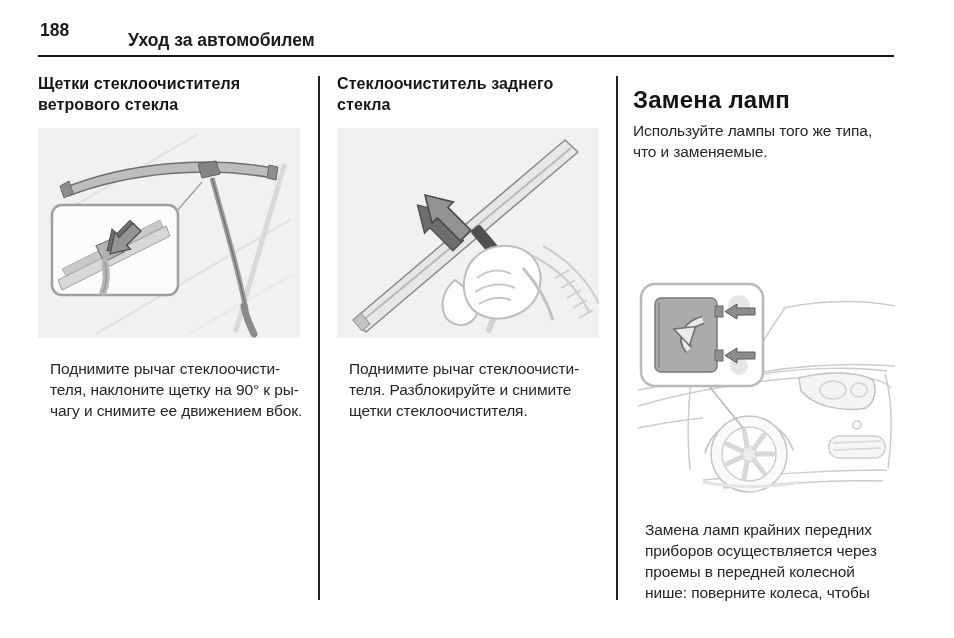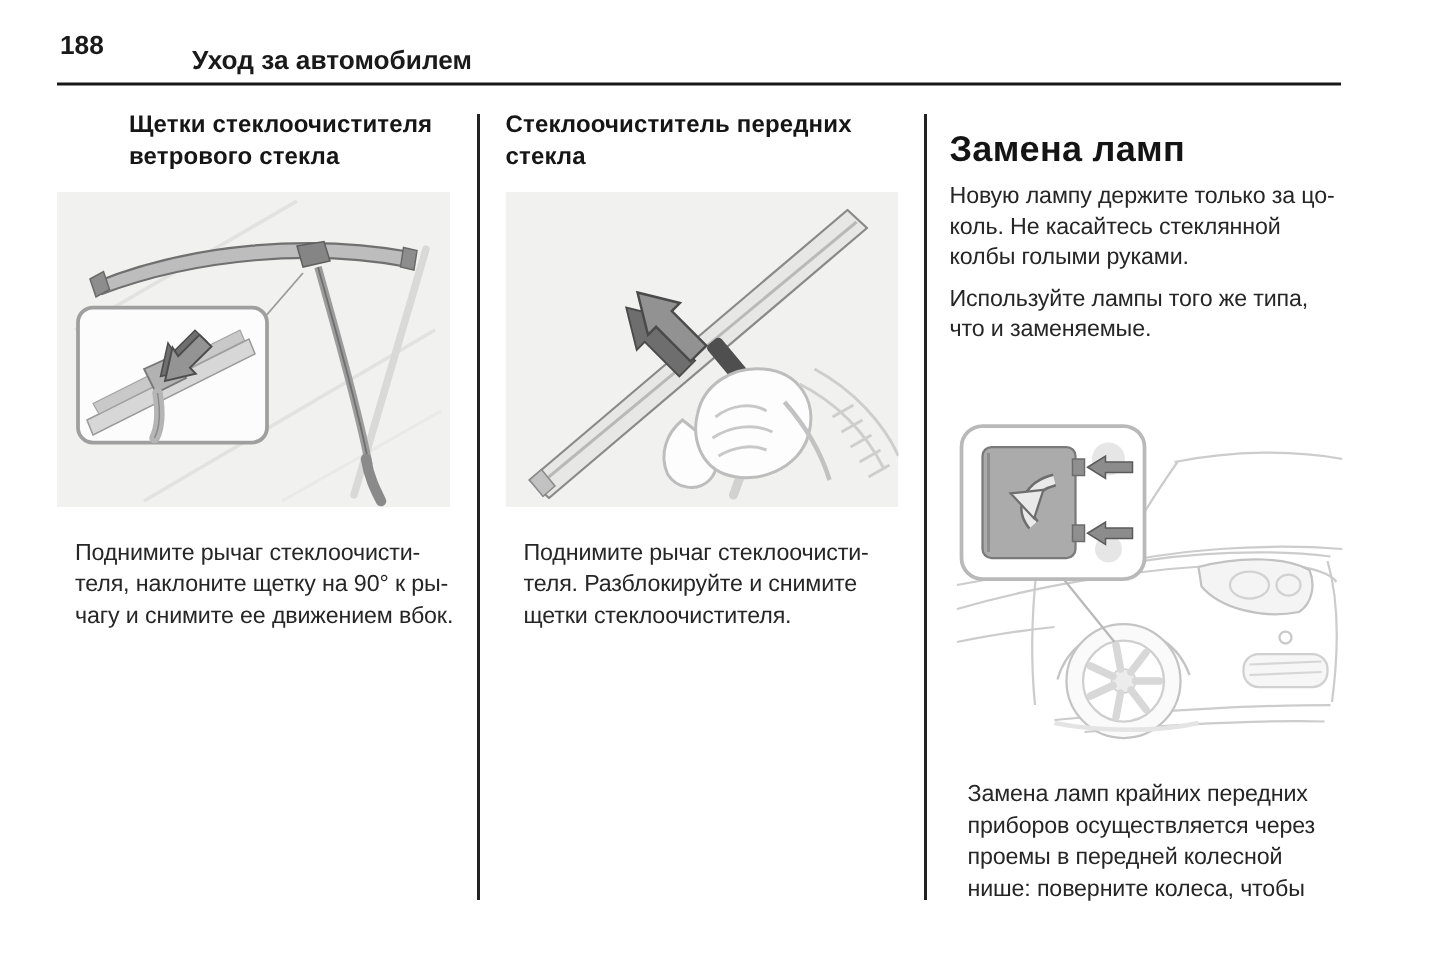--- a/index.html
+++ b/index.html
@@ -43,21 +43,21 @@
 <div class="page">
 
   <span class="page-number">188</span>
   <h1 class="page-title">Уход за автомобилем</h1>
   <div class="top-rule"></div>
 
   <div class="v-divider d1"></div>
   <div class="v-divider d2"></div>
 
   <section>
-    <h2 class="col-heading" style="left:38px;top:73px;width:275px;margin-left:48px;">Щетки стеклоочистителя
+    <h2 class="col-heading" style="left:38px;top:73px;width:275px;">Щетки стеклоочистителя
 ветрового стекла</h2>
 
     <figure class="fig" style="left:38px;top:128px;">
       <svg width="262" height="210" viewBox="0 0 262 210">
         <rect x="0" y="0" width="262" height="210" fill="#f1f1ef"></rect>
 
         <path d="M12,92 L160,6" stroke="#e2e2e0" stroke-width="2.5" fill="none"></path>
         <path d="M58,206 L252,92" stroke="#e2e2e0" stroke-width="2.5" fill="none"></path>
         <path d="M150,206 L256,146" stroke="#e9e9e7" stroke-width="2" fill="none"></path>
         <path d="M246,38 L198,202" stroke="#d9d9d7" stroke-width="5" stroke-linecap="round" fill="none"></path>
@@ -90,21 +90,21 @@
         </g>
       </svg>
     </figure>
 
     <p class="body-text" style="left:38px;top:346px;width:280px;">Поднимите рычаг стеклоочисти-
 теля, наклоните щетку на 90° к ры-
 чагу и снимите ее движением вбок.</p>
   </section>
 
   <section>
-    <h2 class="col-heading" style="left:337px;top:73px;width:275px;">Стеклоочиститель передних
+    <h2 class="col-heading" style="left:337px;top:73px;width:275px;">Стеклоочиститель заднего
 стекла</h2>
 
     <figure class="fig" style="left:337px;top:128px;">
       <svg width="262" height="210" viewBox="0 0 262 210">
         <rect x="0" y="0" width="262" height="210" fill="#f1f1ef"></rect>
 
         <g>
           <polygon points="16,192 228,12 241,24 29,204" fill="#e7e7e5" stroke="#8a8a8a" stroke-width="1.5" stroke-linejoin="round"></polygon>
           <path d="M24,194 L234,20" stroke="#b9b9b9" stroke-width="2" fill="none"></path>
           <polygon points="16,192 24,185 33,196 25,203" fill="#c2c2c2" stroke="#8a8a8a" stroke-width="1"></polygon>
@@ -140,23 +140,20 @@
 
     <p class="body-text" style="left:337px;top:346px;width:280px;">Поднимите рычаг стеклоочисти-
 теля. Разблокируйте и снимите
 щетки стеклоочистителя.</p>
   </section>
 
   <section>
     <h2 class="lamps-heading">Замена ламп</h2>
 
     <div class="lamps-paragraphs">
-      <p>Новую лампу держите только за цо-
-коль. Не касайтесь стеклянной
-колбы голыми руками.</p>
       <p>Используйте лампы того же типа,
 что и заменяемые.</p>
     </div>
 
     <figure class="fig" style="left:633px;top:278px;">
       <svg width="262" height="216" viewBox="0 0 262 216">
         <rect x="0" y="0" width="262" height="216" fill="#ffffff"></rect>
 
         <g fill="none" stroke="#cccccc" stroke-width="1.5">
           <path d="M150,30 C190,22 230,22 262,28"></path>

